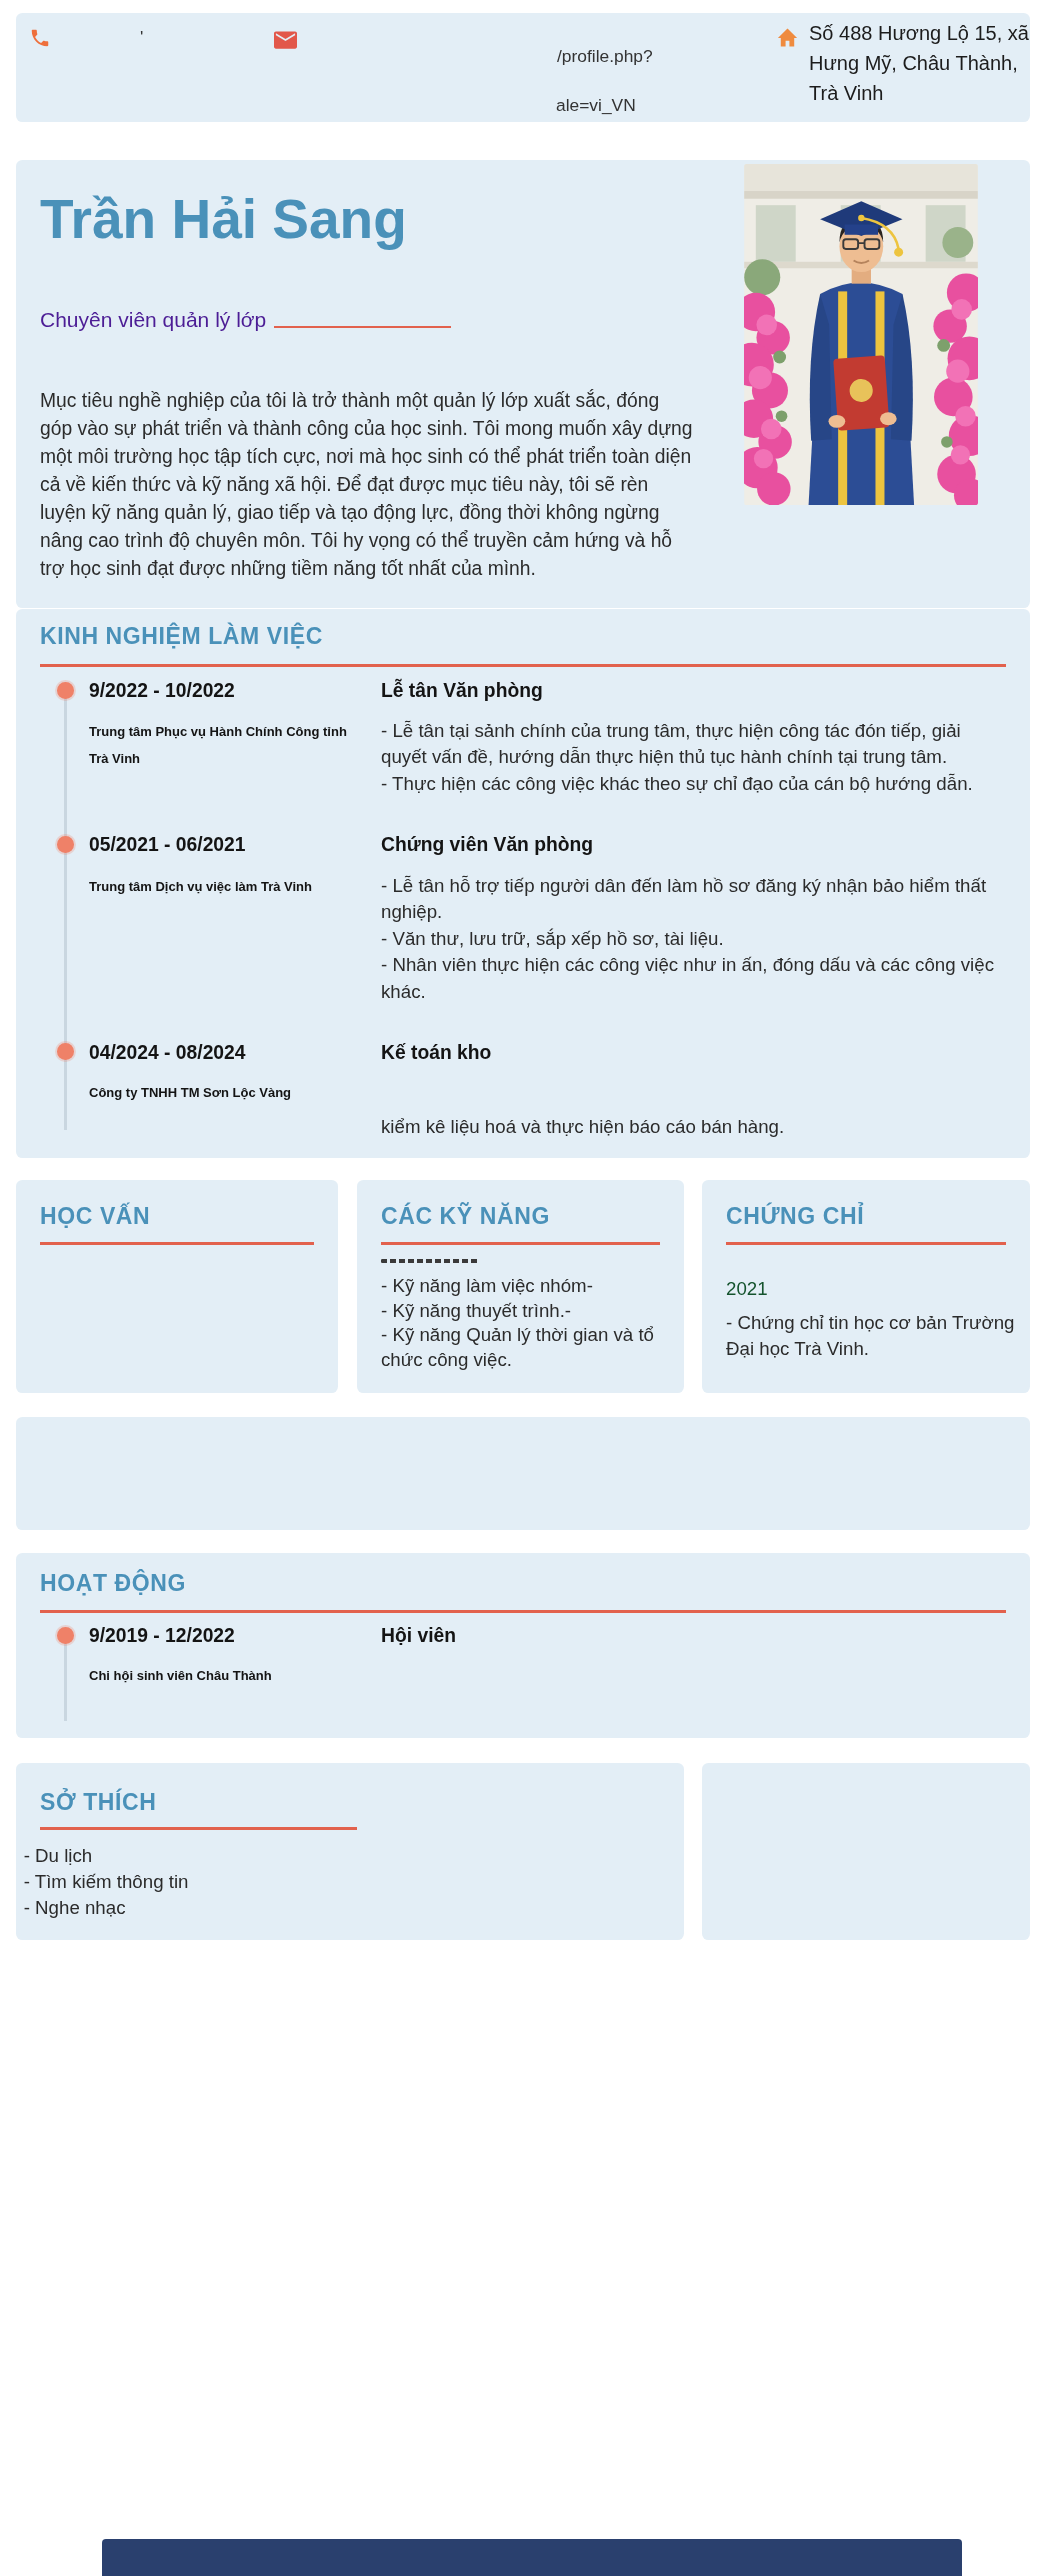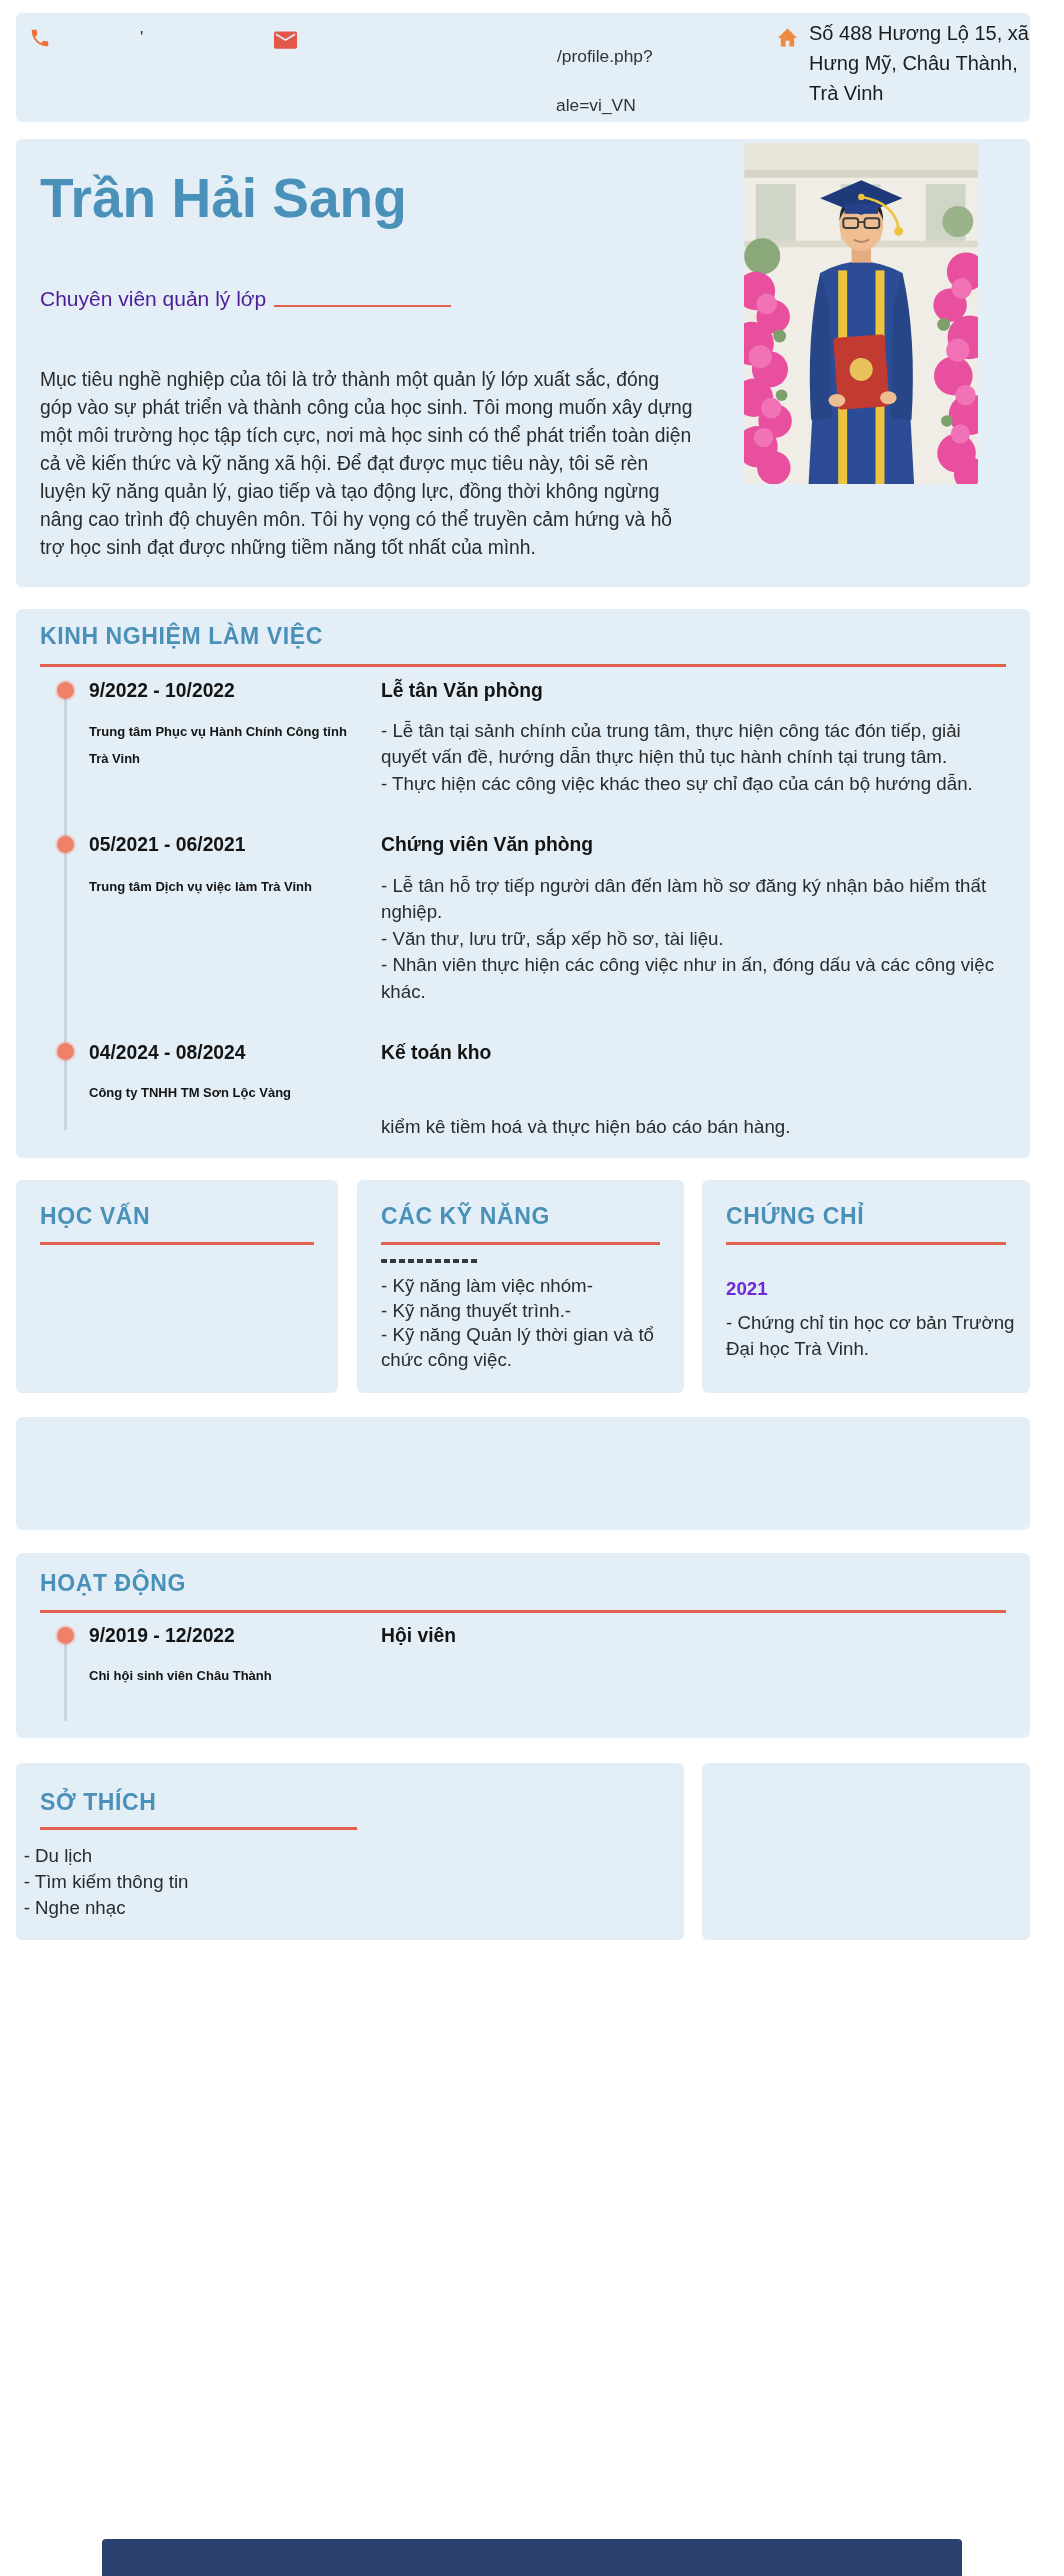--- a/index.html
+++ b/index.html
@@ -32,21 +32,21 @@
   .jobtitle { position:absolute; left:24px; top:148px; font-size:21px; color:#4c1d95; white-space:nowrap; }
   .title-rule { position:absolute; left:258px; top:166px; width:177px; height:1.9px; background:#e2614d; }
   .objective { position:absolute; left:24px; top:227px; width:654px; font-size:19.3px; line-height:28px; color:#2b2b2b; }
   .photo { position:absolute; left:728px; top:3.9px; width:234px; height:341px; border-radius:2.6px; overflow:hidden; }
   
   .col-list { position:absolute; left:24px; width:283px; line-height:24.5px; }
   .clip-art {
     position:absolute; left:24px; top:79px; width:97px; height:3.9px; border-radius:1.3px;
     background:repeating-linear-gradient(90deg,#3a3a3a 0 5.8px, transparent 5.8px 9px);
   }
-  .year { position:absolute; left:24px; top:98px; font-size:18.7px; font-weight:bold; color:#6d28d9; }
+  .year { position:absolute; left:24px; top:98px; font-size:18.7px; font-weight:normal; color:#14532d; }
   .cert-detail { position:absolute; left:24px; top:130px; width:293px; font-size:18.7px; line-height:26.4px; color:#2b2b2b; }
   .hobby-list { position:absolute; left:7.7px; top:80px; width:303px; line-height:26px; }
   .footer-bar { position:absolute; left:102px; top:2539px; width:860px; height:37px; background:#2a406e; border-radius:3.9px 3.9px 0 0; }
 </style>
 </head>
 <body>
 
 <div class="page">
 
   <div class="sec" style="left:16px; top:13px; width:1014px; height:109px;">
@@ -64,21 +64,21 @@
     <span class="frag" style="left:541px; top:33px;">/profile.php?</span>
     <span class="frag" style="left:540px; top:82px;">ale=vi_VN</span>
     <span class="icon" style="left:760px; top:13px;">
       <svg width="23" height="22" viewBox="0 0 24 22">
           <path fill="#ef8b3f" d="M10 21v-6h4v6h5v-9h3L12 2 2 12h3v9z"></path>
         </svg>
     </span>
     <div class="addr">Số 488 Hương Lộ 15, xã Hưng Mỹ, Châu Thành, Trà Vinh</div>
   </div>
 
-  <div class="sec" style="left:16px; top:139px; width:1014px; height:448px;">
+  <div class="sec" style="left:16px; top:160px; width:1014px; height:448px;">
     <div class="name">Trần Hải Sang</div>
     <div class="jobtitle">Chuyên viên quản lý lớp</div>
     <div class="title-rule"></div>
     <div class="objective">Mục tiêu nghề nghiệp của tôi là trở thành một quản lý lớp xuất sắc, đóng góp vào sự phát triển và thành công của học sinh. Tôi mong muốn xây dựng một môi trường học tập tích cực, nơi mà học sinh có thể phát triển toàn diện cả về kiến thức và kỹ năng xã hội. Để đạt được mục tiêu này, tôi sẽ rèn luyện kỹ năng quản lý, giao tiếp và tạo động lực, đồng thời không ngừng nâng cao trình độ chuyên môn. Tôi hy vọng có thể truyền cảm hứng và hỗ trợ học sinh đạt được những tiềm năng tốt nhất của mình.</div>
     <div class="photo">
       <svg width="234" height="341" viewBox="0 0 363 530">
         <rect width="363" height="530" fill="#efede6"></rect>
         <rect x="0" y="0" width="363" height="42" fill="#e7e4da"></rect>
         <rect x="0" y="42" width="363" height="12" fill="#d8d4c8"></rect>
         <rect x="18" y="64" width="62" height="88" fill="#cfd6c8"></rect>
@@ -168,21 +168,21 @@
     <div class="org" style="top:264px;">Trung tâm Dịch vụ việc làm Trà Vinh</div>
     <div class="role" style="top:225px;">Chứng viên Văn phòng</div>
     <div class="desc" style="top:264px;">- Lễ tân hỗ trợ tiếp người dân đến làm hồ sơ đăng ký nhận bảo hiểm thất nghiệp.
 - Văn thư, lưu trữ, sắp xếp hồ sơ, tài liệu.
 - Nhân viên thực hiện các công việc như in ấn, đóng dấu và các công việc khác.</div>
 
     <div class="dot" style="top:434px;"></div>
     <div class="dt" style="top:433px;">04/2024 - 08/2024</div>
     <div class="org" style="top:470px;">Công ty TNHH TM Sơn Lộc Vàng</div>
     <div class="role" style="top:433px;">Kế toán kho</div>
-    <div class="desc" style="top:505px;">kiểm kê tiềm hoá và thực hiện báo cáo bán hàng.</div>
+    <div class="desc" style="top:505px;">kiểm kê liệu hoá và thực hiện báo cáo bán hàng.</div>
   </div>
 
   <div class="sec" style="left:357px; top:1180px; width:327px; height:213px;">
     <div class="sec-h" style="top:23px;">CÁC KỸ NĂNG</div>
     <div class="rule" style="top:62px;"></div>
     <div class="clip-art"></div>
     <div class="col-list" style="top:94px;">
       <div class="item">- Kỹ năng làm việc nhóm-</div>
       <div class="item">- Kỹ năng thuyết trình.-</div>
       <div class="item">- Kỹ năng Quản lý thời gian và tổ chức công việc.</div>

